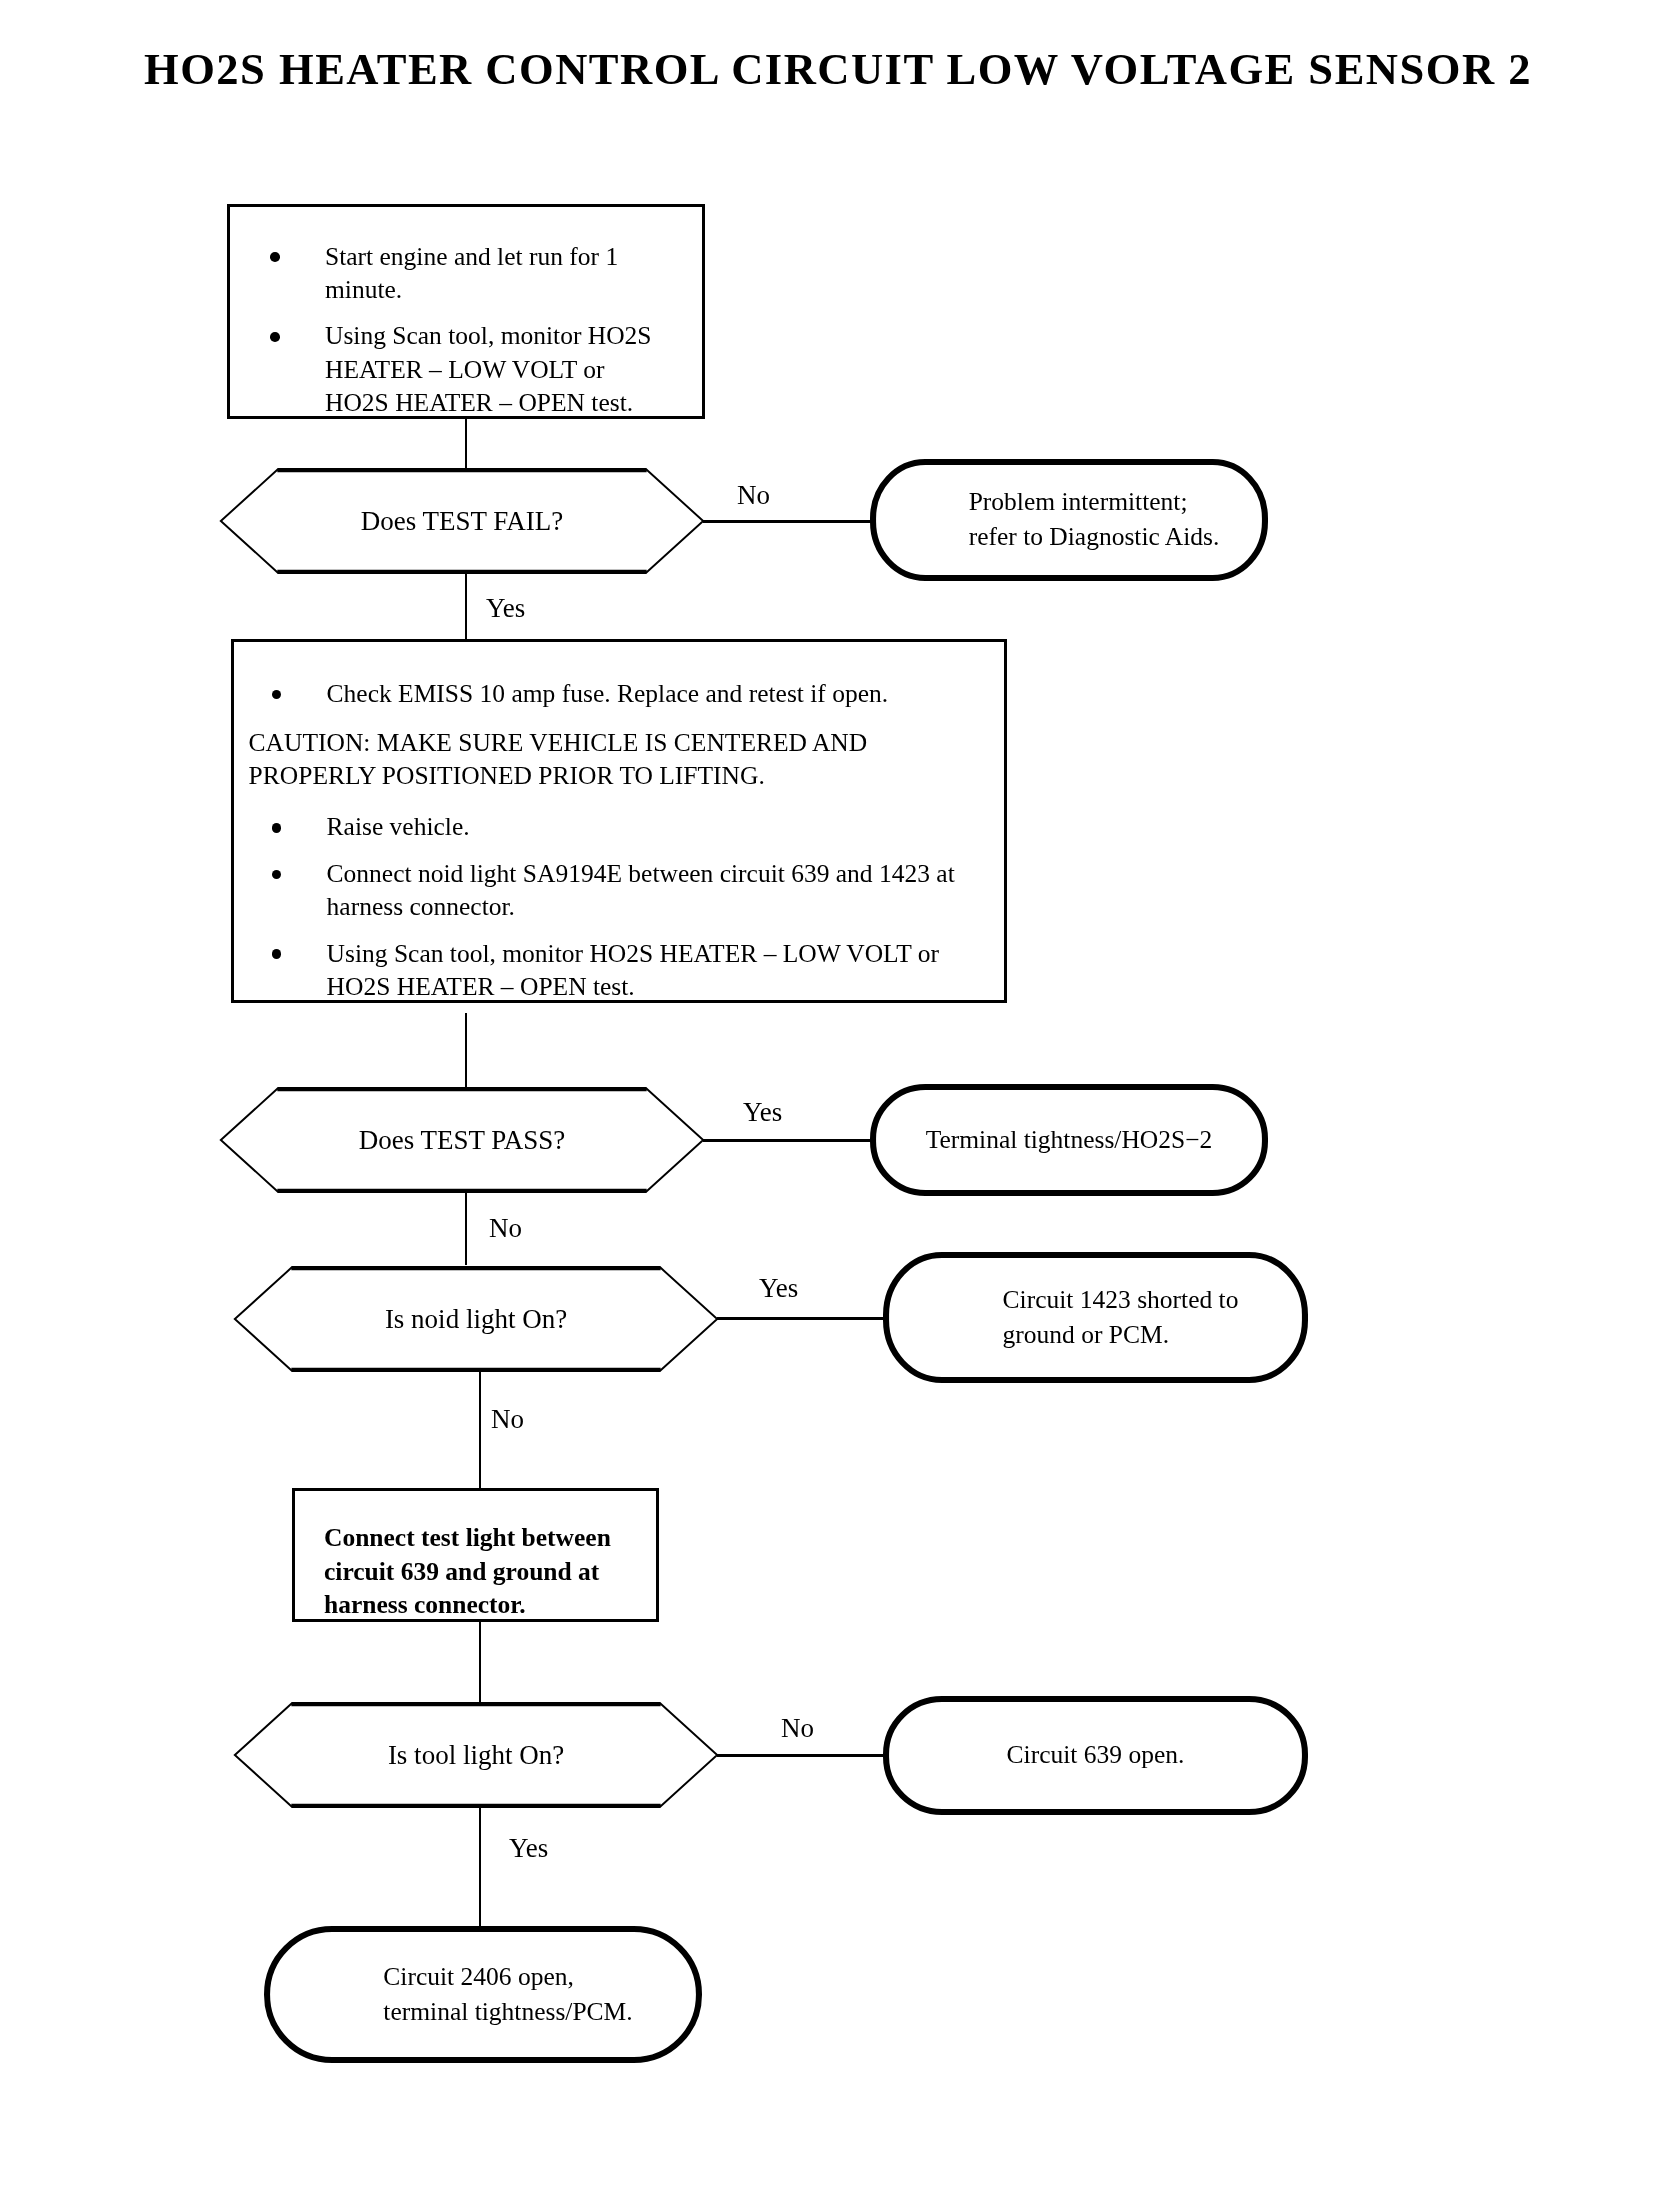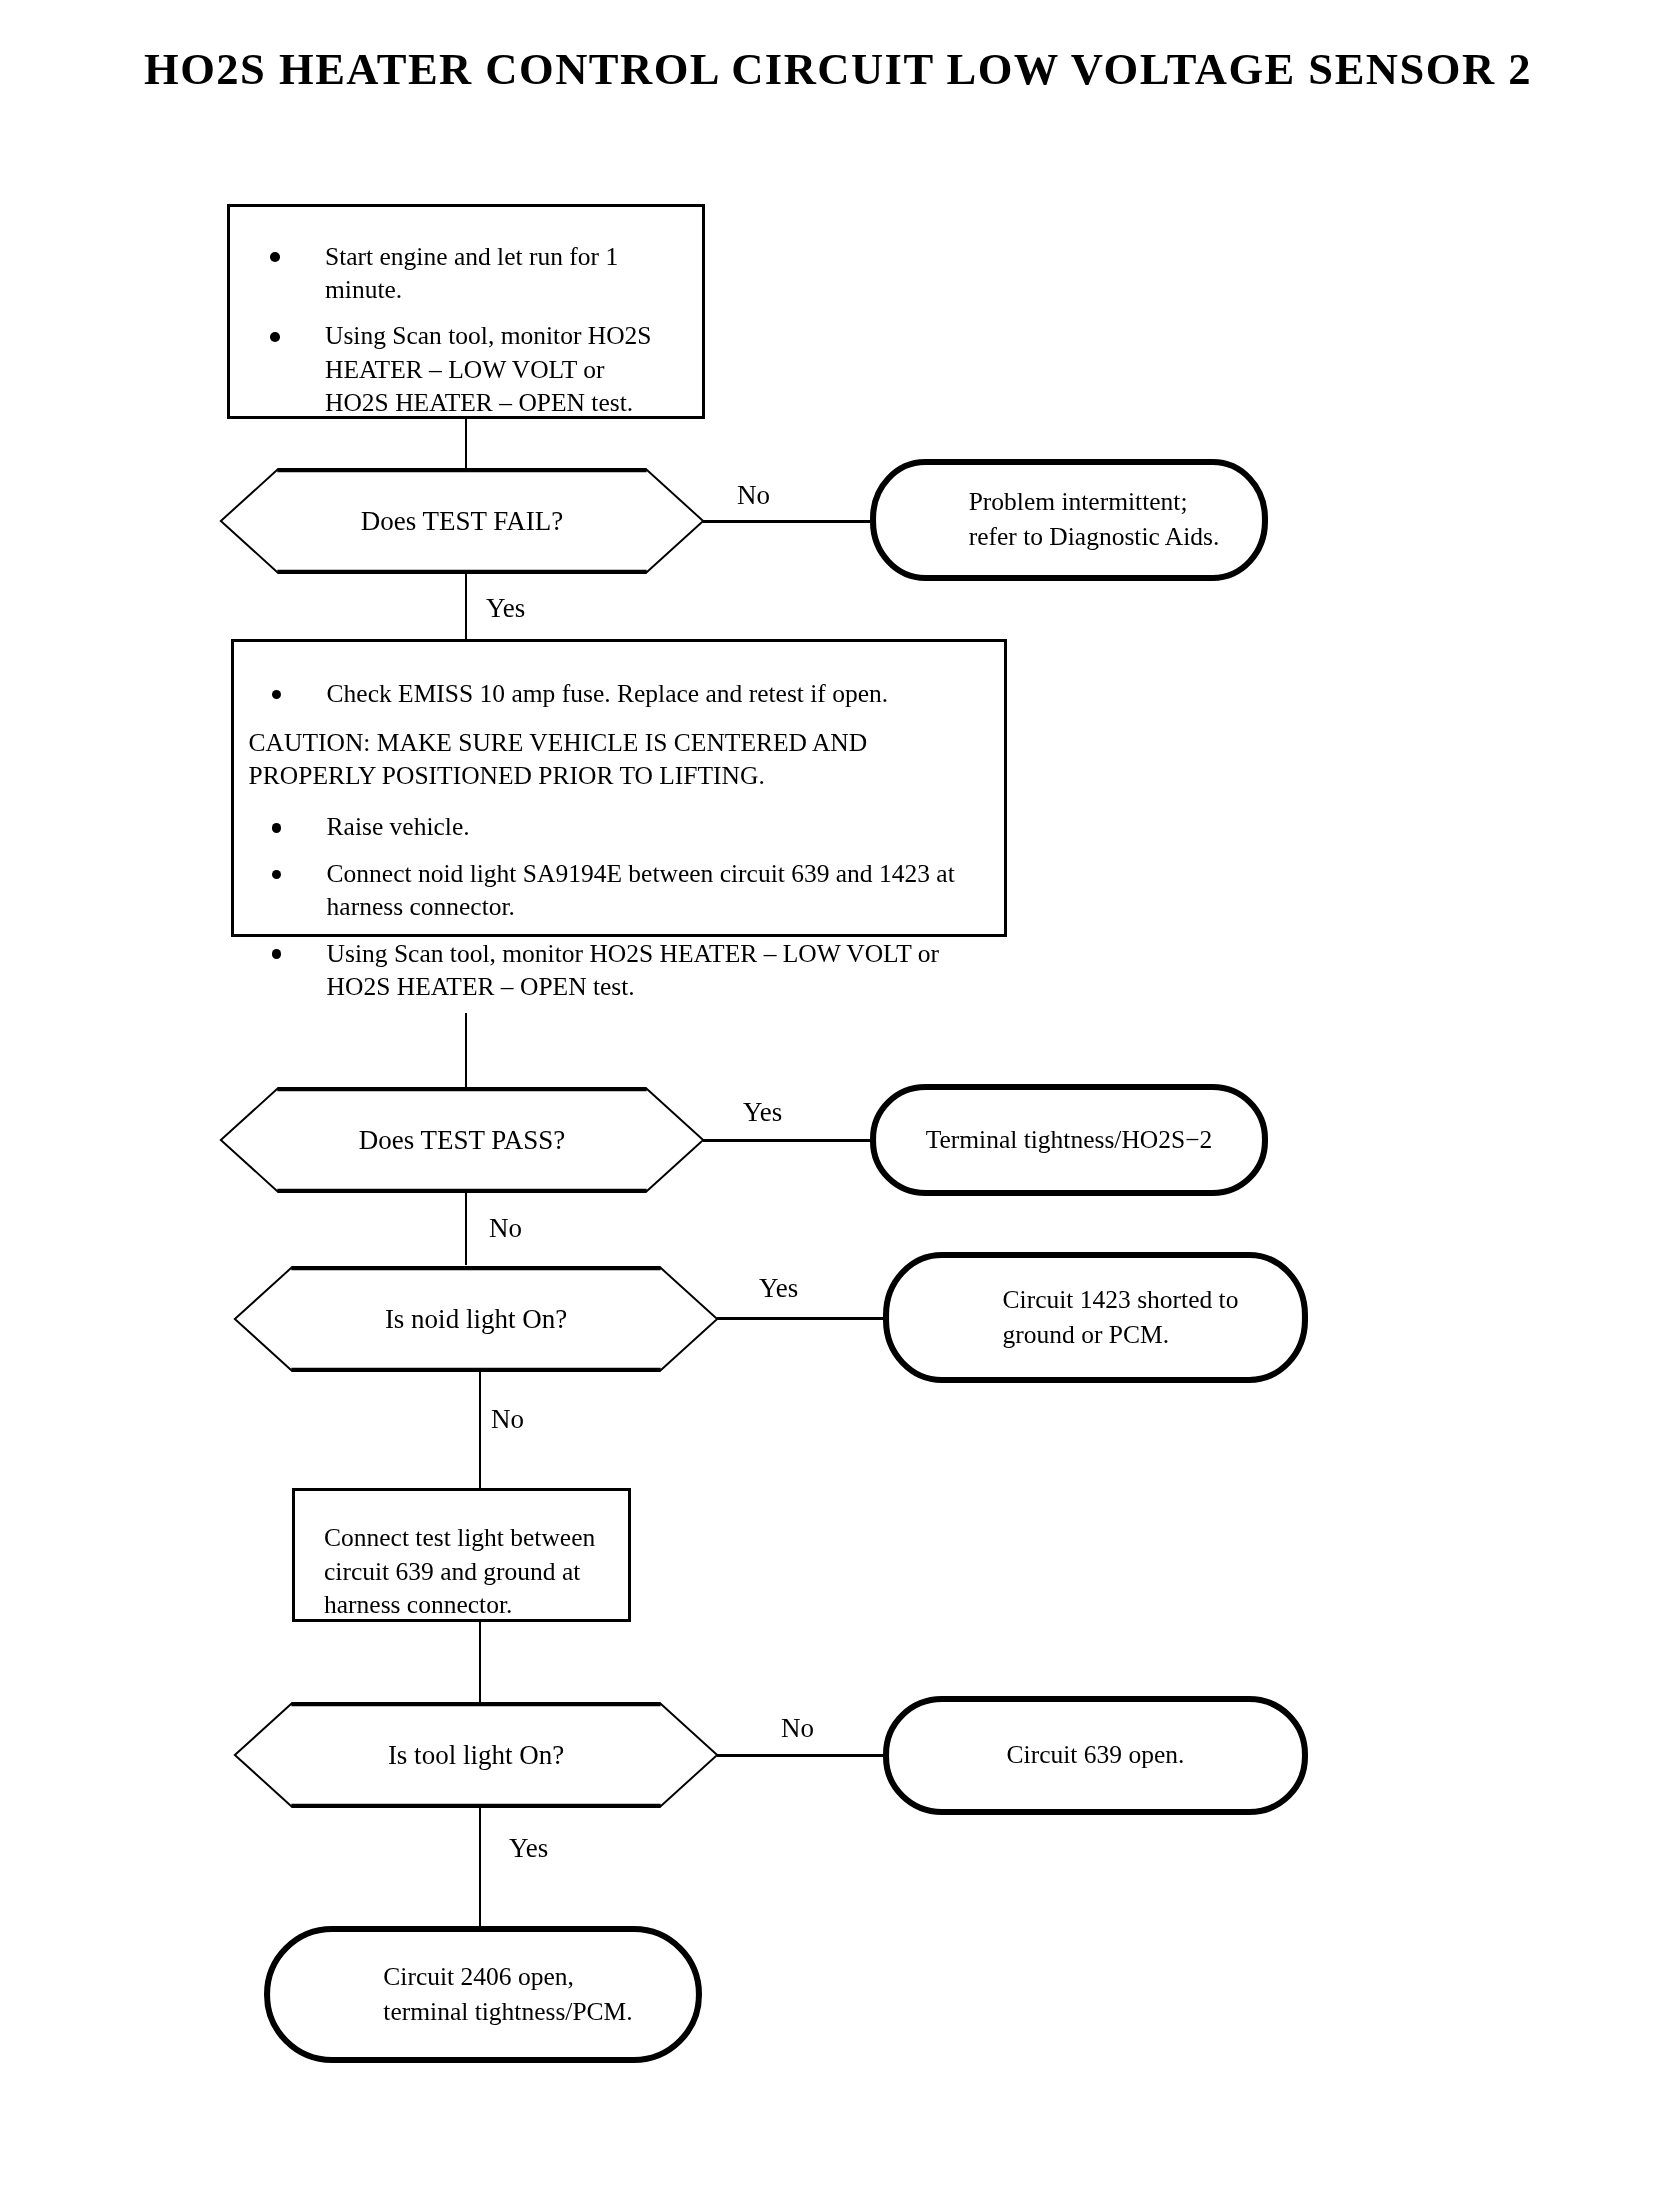--- a/index.html
+++ b/index.html
@@ -198,21 +198,21 @@
       <div>
         <div>Problem intermittent;</div>
         <div>refer to Diagnostic Aids.</div>
       </div>
     </div>
   </div>
 
   <div class="conn-v" style="left:465px; top:573px; height:68px;"></div>
   <div class="branch-label" style="left:486px; top:593px;">Yes</div>
 
-  <div class="node process" style="left:231px; top:639px; width:776px; height:298px;">
+  <div class="node process" style="left:231px; top:639px; width:776px; height:364px;">
     <div class="proc-inner">
       <div style="position:absolute; left:14.6px; top:23px; right:18px;">
         <ul class="bullet-list">
           <li style="margin-bottom:0;">
             <span class="bullet-dot"></span>
             <span>Check EMISS 10 amp fuse. Replace and retest if open.</span>
           </li>
         </ul>
         <div class="caution-line">CAUTION:  MAKE SURE VEHICLE IS CENTERED AND PROPERLY POSITIONED PRIOR TO LIFTING.</div>
         <ul class="bullet-list">
@@ -281,21 +281,21 @@
       <div>
         <div>Circuit 1423 shorted to</div>
         <div>ground or PCM.</div>
       </div>
     </div>
   </div>
 
   <div class="conn-v" style="left:479px; top:1371px; height:117px;"></div>
   <div class="branch-label" style="left:491px; top:1404px;">No</div>
 
-  <div class="node process" style="left:292px; top:1488px; width:339px; height:134px;">
+  <div class="node process" style="left:292px; top:1488px; width:367px; height:134px;font-weight:bold;">
     <div class="proc-inner">
       <div class="plain-text" style="position:absolute; left:29px; top:30px; right:22px;">Connect test light between circuit 639 and ground at harness connector.</div>
     </div>
   </div>
 
   <div class="conn-v" style="left:479px; top:1622px; height:80px;"></div>
 
   <div class="node decision" style="left:233px; top:1702px; width:486px; height:106px;">
     <svg viewBox="0 0 800 174" preserveAspectRatio="none">
       <polygon points="96,3 704,3 797,87 704,171 96,171 3,87" fill="#ffffff" stroke="#000000" stroke-width="3.2"></polygon>

